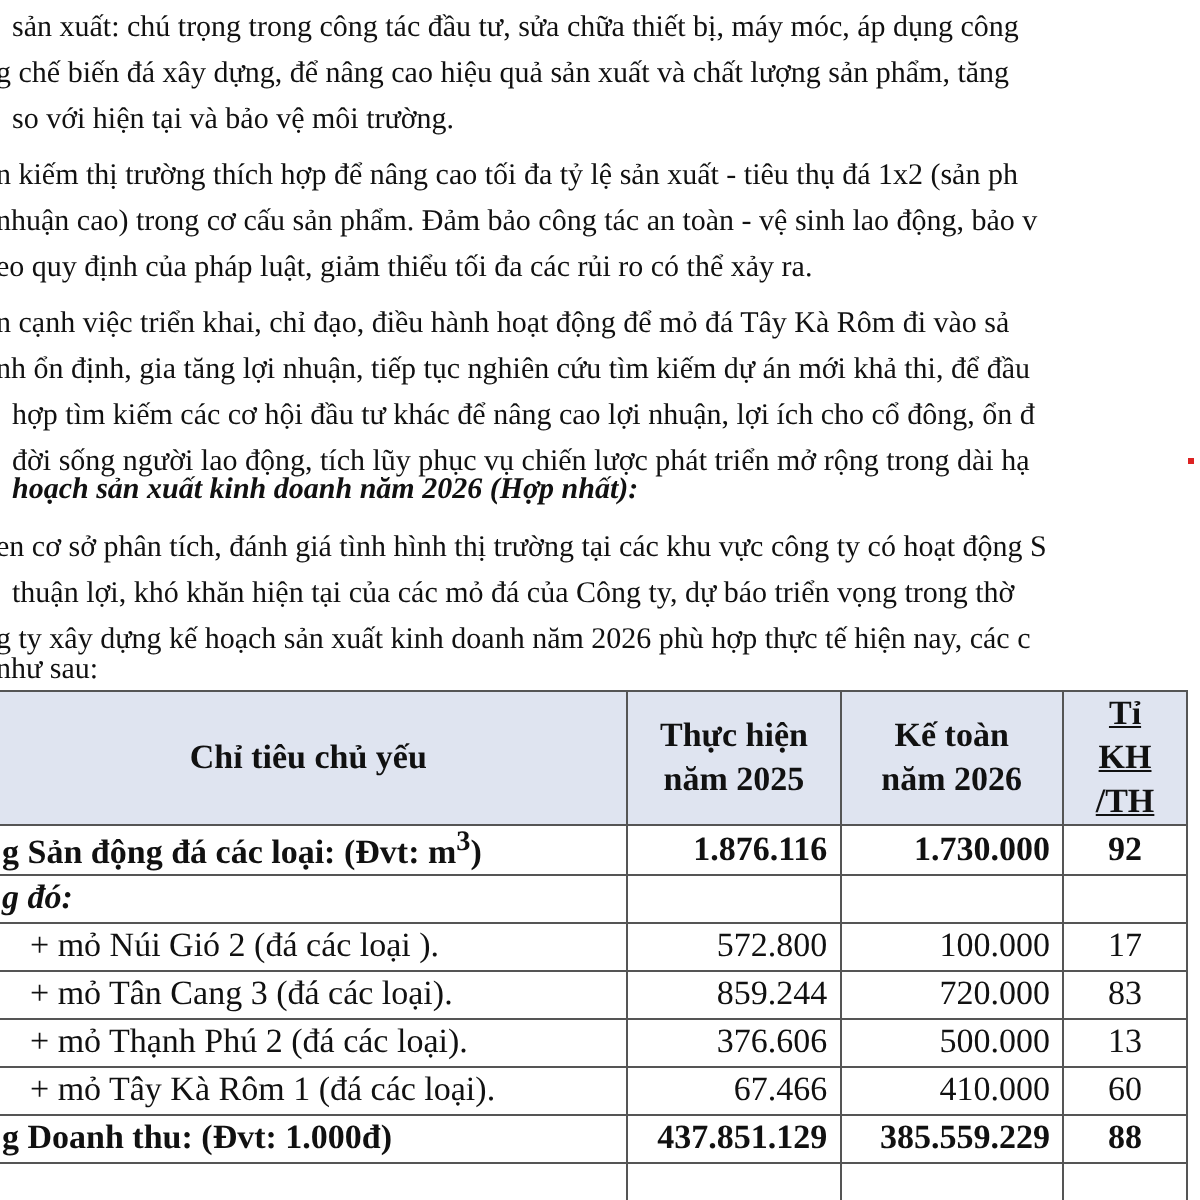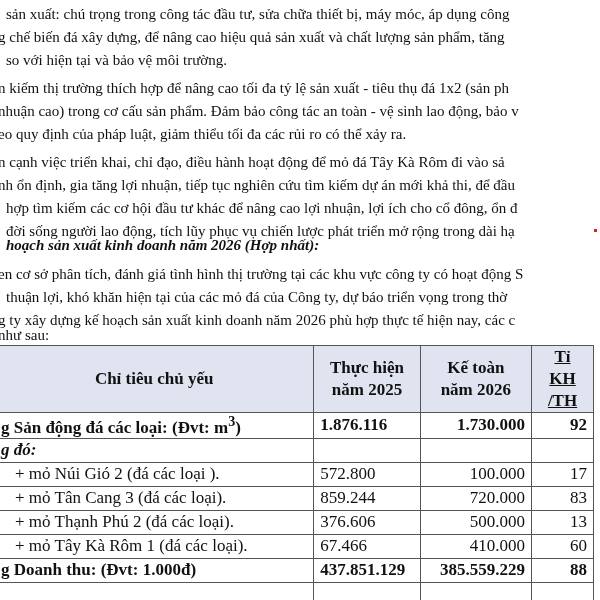--- a/index.html
+++ b/index.html
@@ -14,29 +14,29 @@
     .redmark { position: absolute; left: 594px; top: 229px; width: 3px; height: 3px; background: #d22; }
     table.t {
       position: absolute; left: -6px; top: 345px; border-collapse: collapse;
       font-size: 17px;
     }
     table.t td, table.t th {
       border: 1.5px solid #555; padding: 0 6px; height: 23px; white-space: nowrap;
     }
     table.t th { background: #dfe4f0; font-weight: bold; height: 62px; line-height: 22px; }
     .c1 { width: 326px; }
-    .c2 { width: 98px; }
+    .c2 { width: 98px; text-align: right; }
     .c3 { width: 106px; text-align: right; }
     .c4 { width: 60px; }
     th.c2, th.c3 { text-align: center; }
     th.c4 { text-align: center; padding-left: 14px; text-decoration: underline; }
     .b { font-weight: bold; }
     .bi { font-weight: bold; font-style: italic; }
     .indent { padding-left: 20px !important; }
-    td.c4 { text-align: right; padding-left: 18px; }
+    td.c4 { text-align: center; padding-left: 18px; }
   </style>
 </head>
 <body>
 
 <div>
   <div class="line" style="left:6px;top:4px">sản xuất: chú trọng trong công tác đầu tư, sửa chữa thiết bị, máy móc, áp dụng công</div>
   <div class="line" style="left:-2px;top:27px">g chế biến đá xây dựng, để nâng cao hiệu quả sản xuất và chất lượng sản phẩm, tăng</div>
   <div class="line" style="left:6px;top:50px">so với hiện tại và bảo vệ môi trường.</div>
 
   <div class="line" style="left:-2px;top:78px">n kiếm thị trường thích hợp để nâng cao tối đa tỷ lệ sản xuất - tiêu thụ đá 1x2 (sản ph</div>

